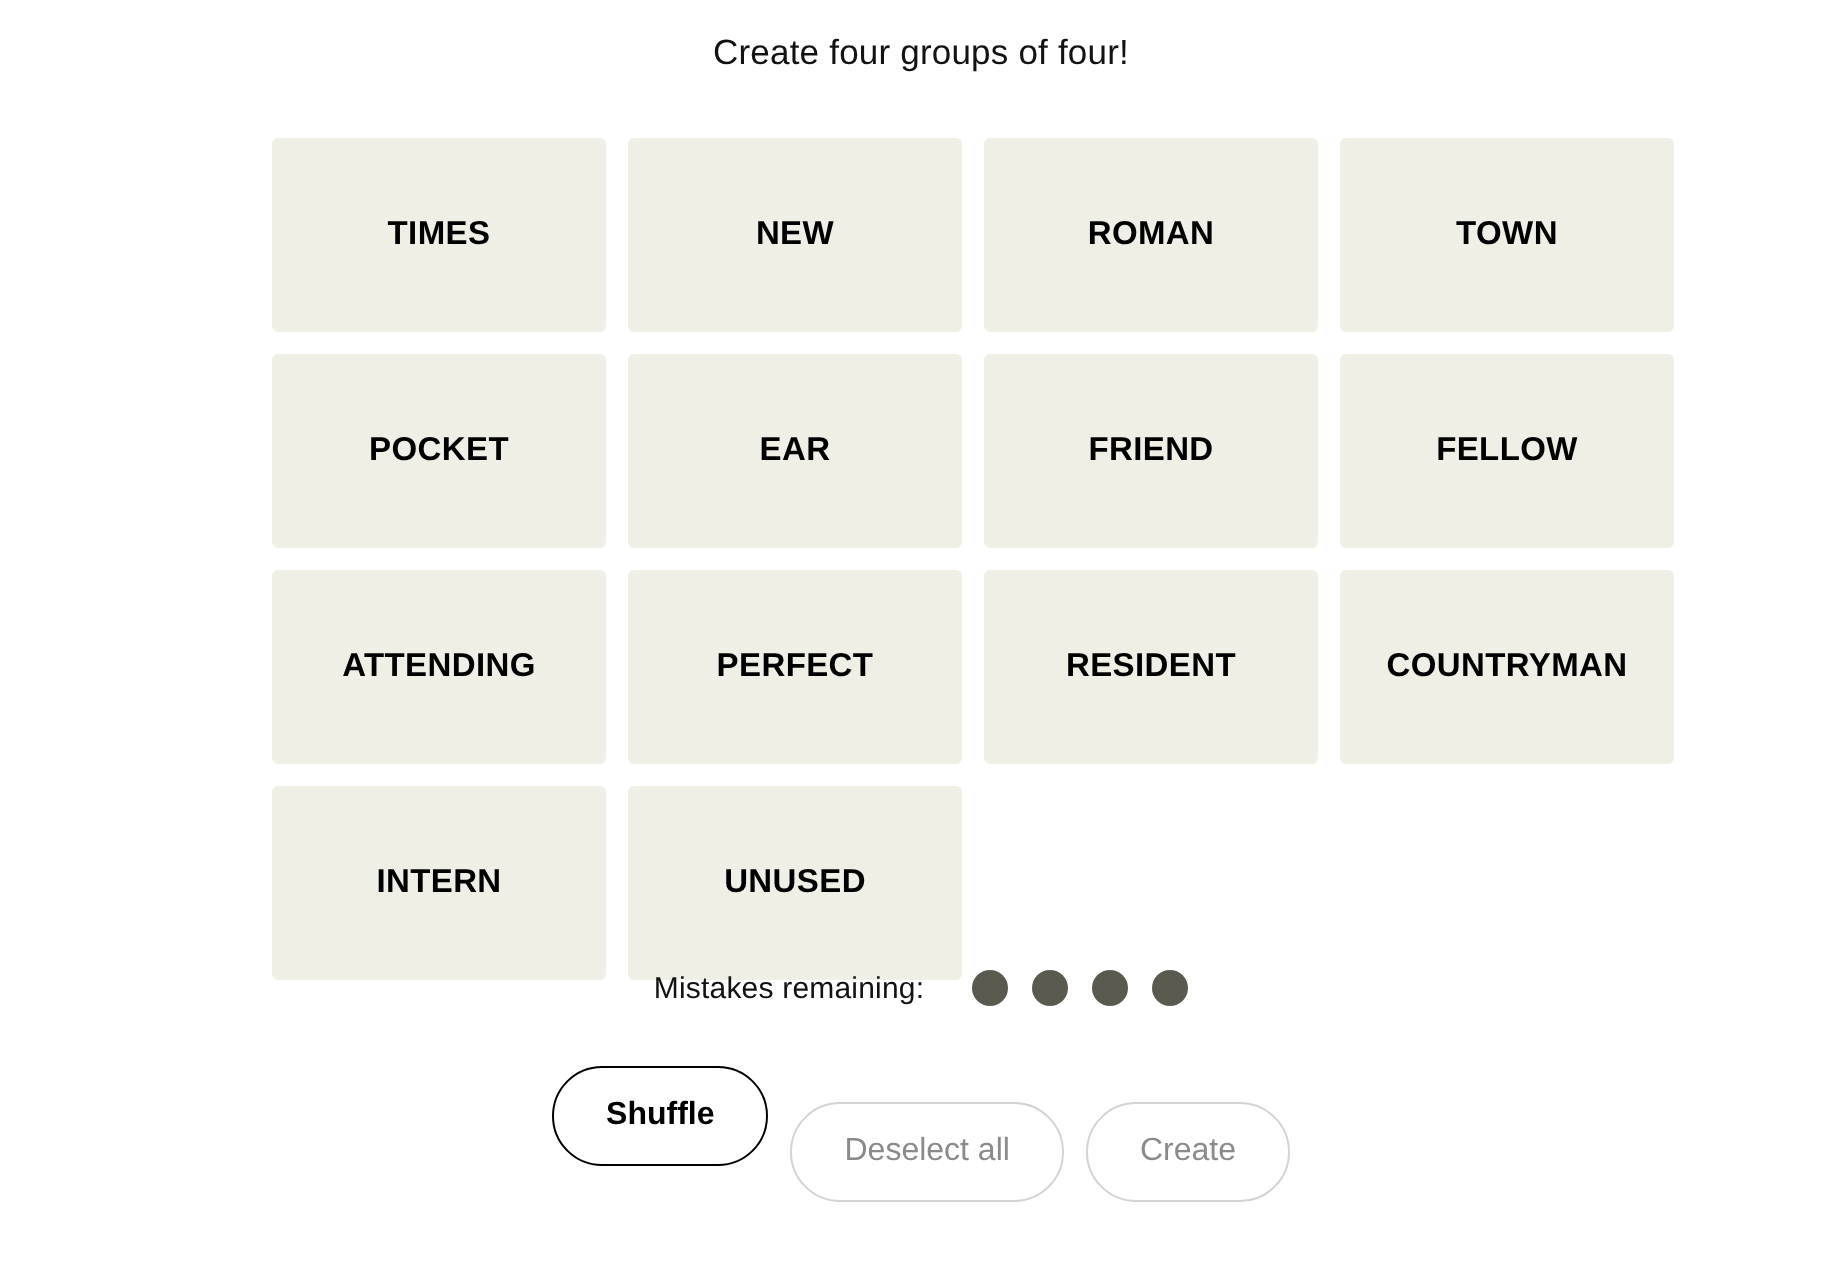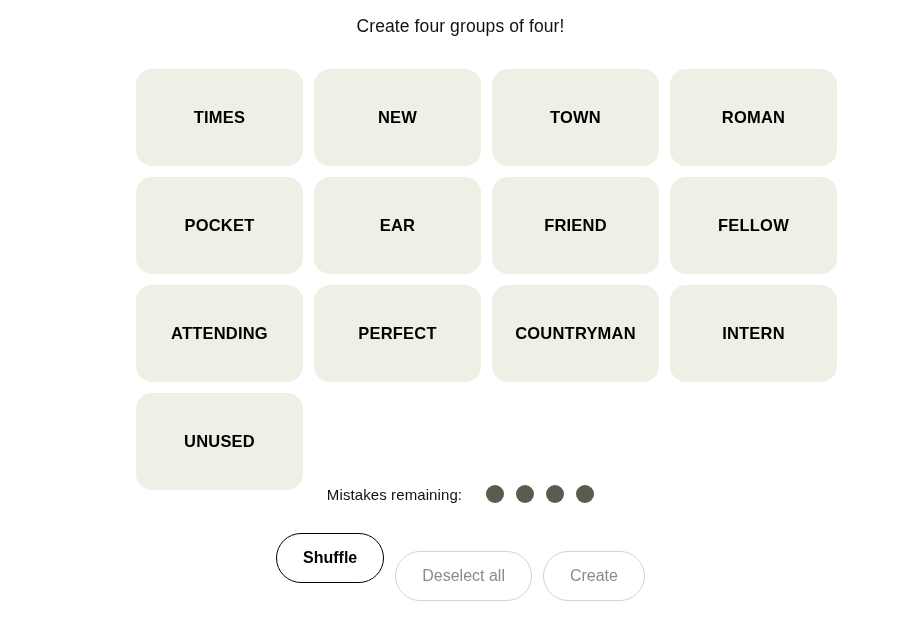--- a/index.html
+++ b/index.html
@@ -37,21 +37,21 @@
     top: 69px;
     width: 702px;
     display: grid;
     grid-template-columns: repeat(4, 167px);
     grid-template-rows: repeat(4, 97px);
     column-gap: 11px;
     row-gap: 11px;
   }
   .tile {
     background: #efefe6;
-    border-radius: 16px;
+    border-radius: 3px;
     display: flex;
     align-items: center;
     justify-content: center;
     font-size: 16.5px;
     font-weight: 700;
     color: #000000;
     letter-spacing: 0.2px;
     text-transform: uppercase;
     user-select: none;
     cursor: pointer;
@@ -130,28 +130,29 @@
 </head>
 <body>
 
 <div class="page">
 
   <div class="title">Create four groups of four!</div>
 
   <div class="grid">
     <div class="tile">TIMES</div>
     <div class="tile">NEW</div>
+    <div class="tile">ROMAN</div>
     <div class="tile">TOWN</div>
-    <div class="tile">ROMAN</div>
     <div class="tile">POCKET</div>
     <div class="tile">EAR</div>
     <div class="tile">FRIEND</div>
     <div class="tile">FELLOW</div>
     <div class="tile">ATTENDING</div>
     <div class="tile">PERFECT</div>
+    <div class="tile">RESIDENT</div>
     <div class="tile">COUNTRYMAN</div>
     <div class="tile">INTERN</div>
     <div class="tile">UNUSED</div>
   </div>
 
   <div class="mistakes-row">
     <span class="mistakes-label">Mistakes remaining:</span>
     <span class="dots">
       <span class="dot"></span>
       <span class="dot"></span>

